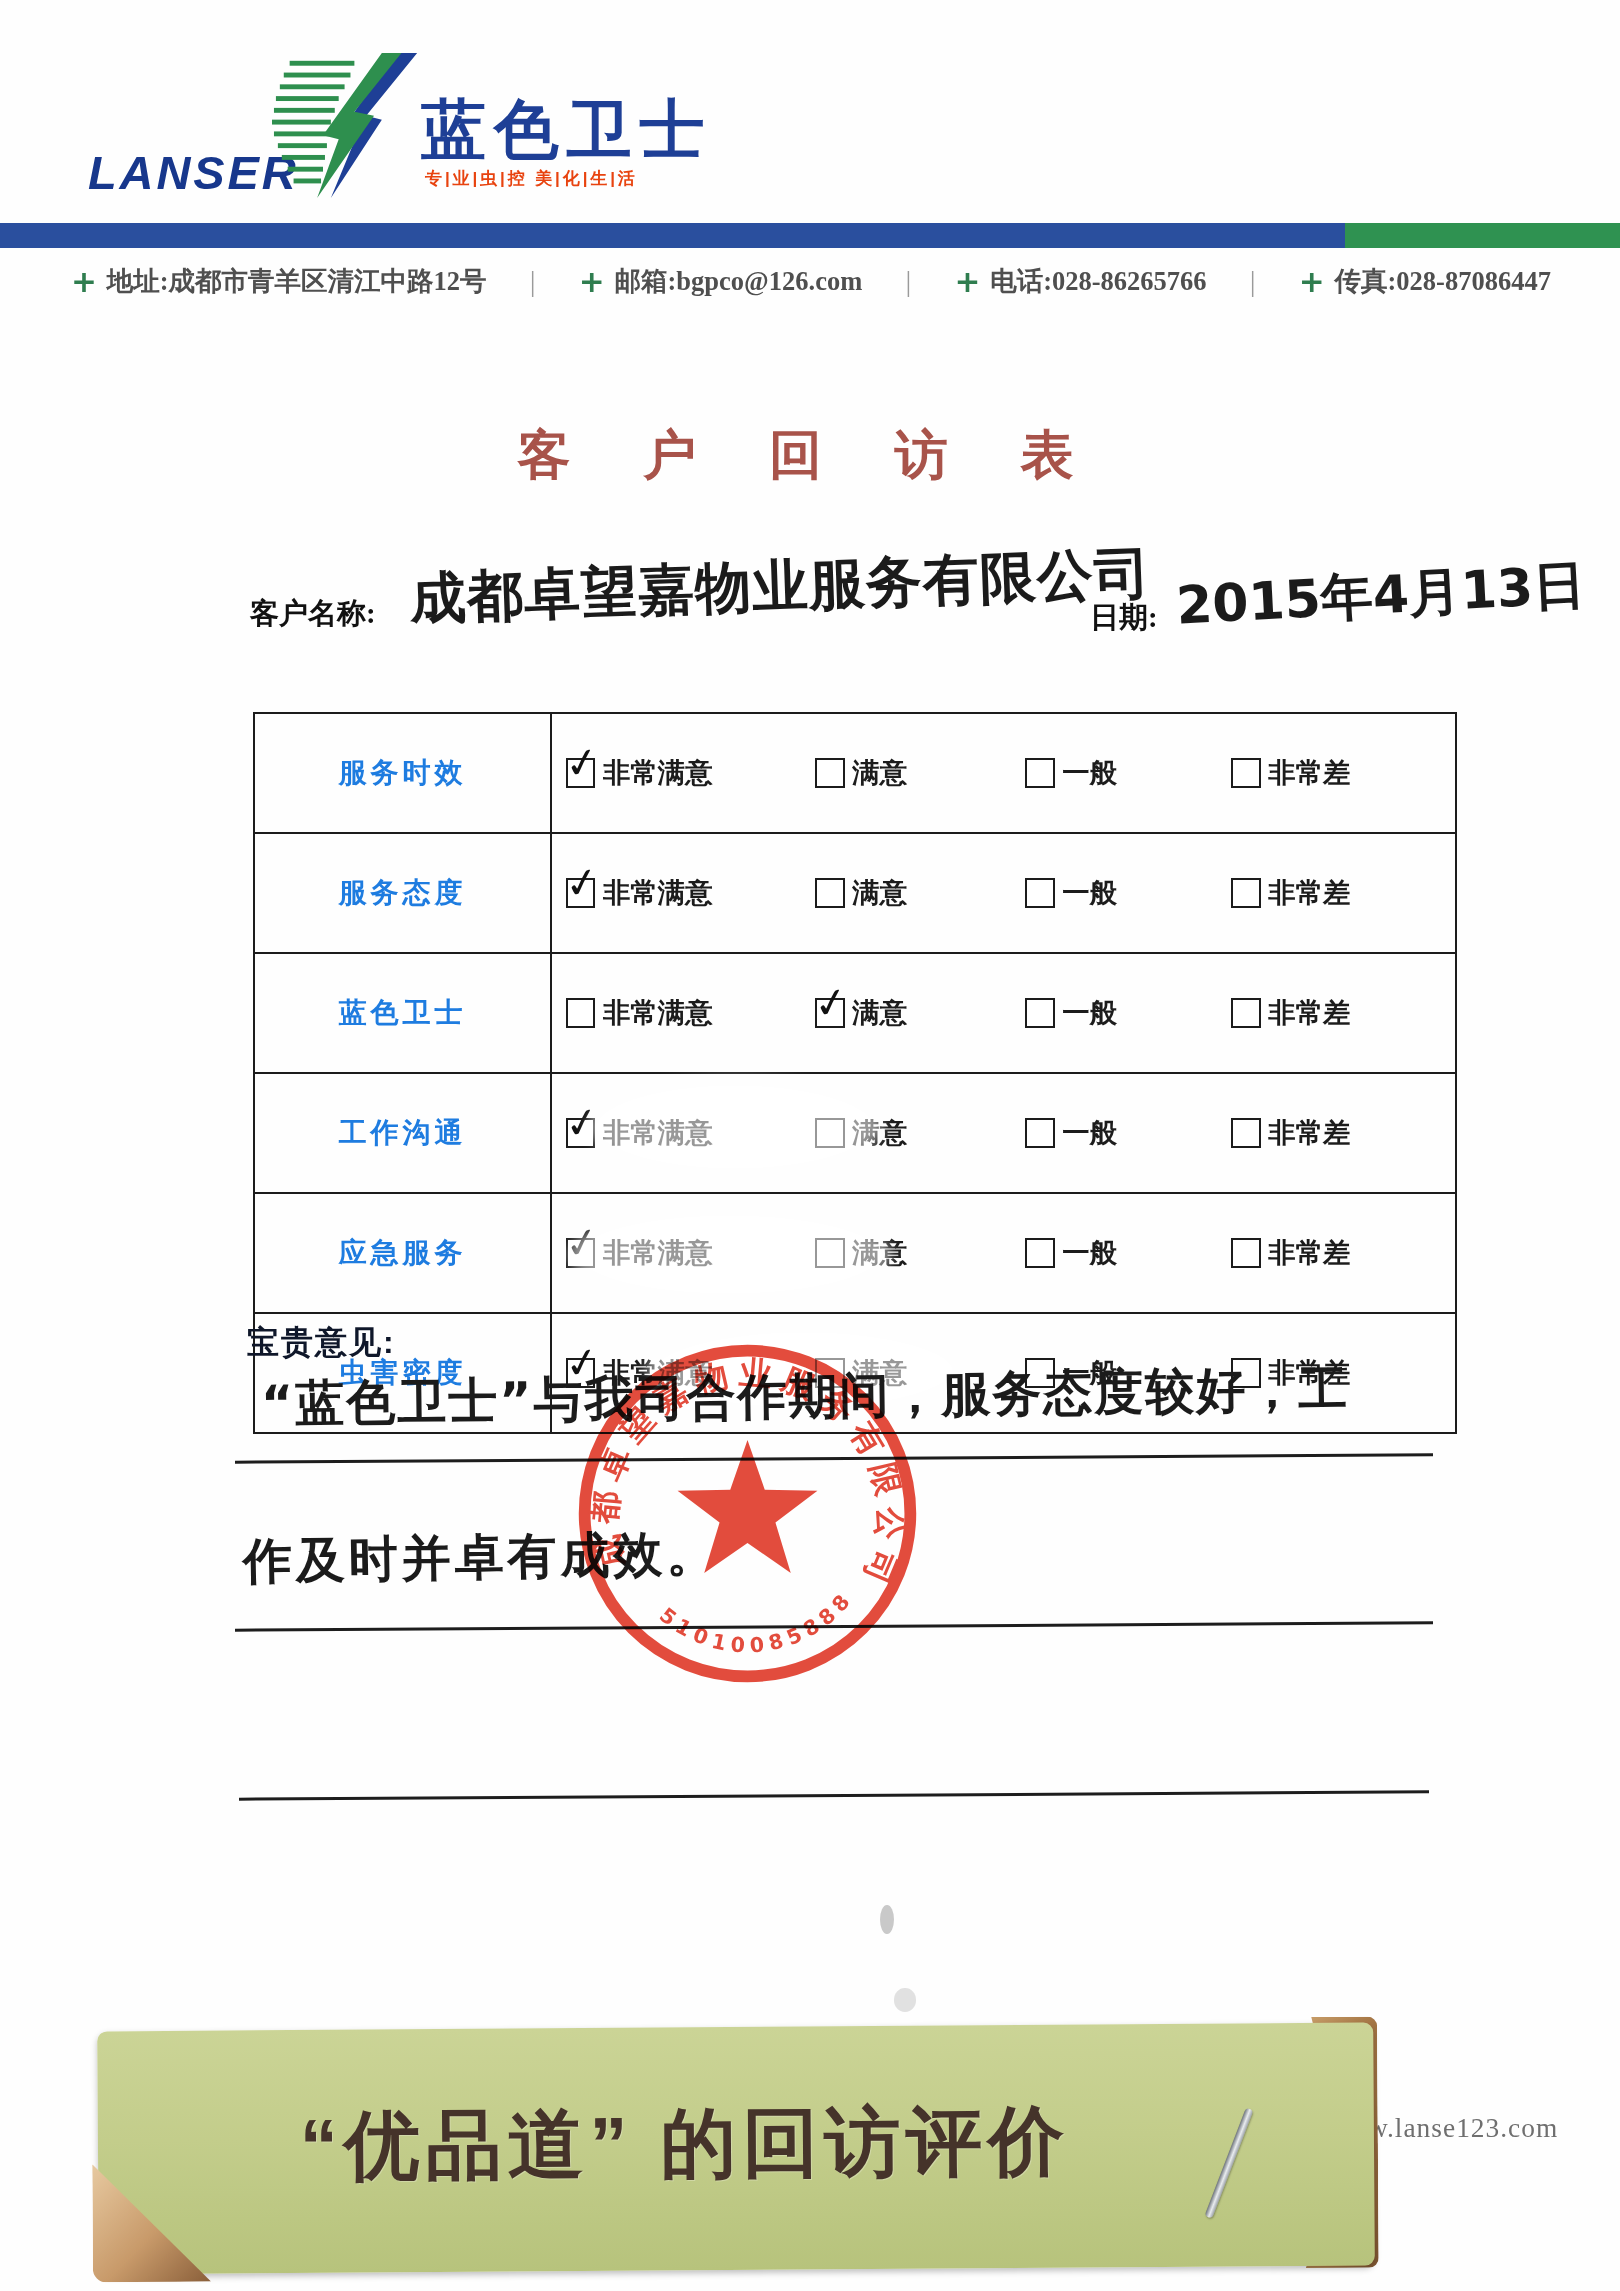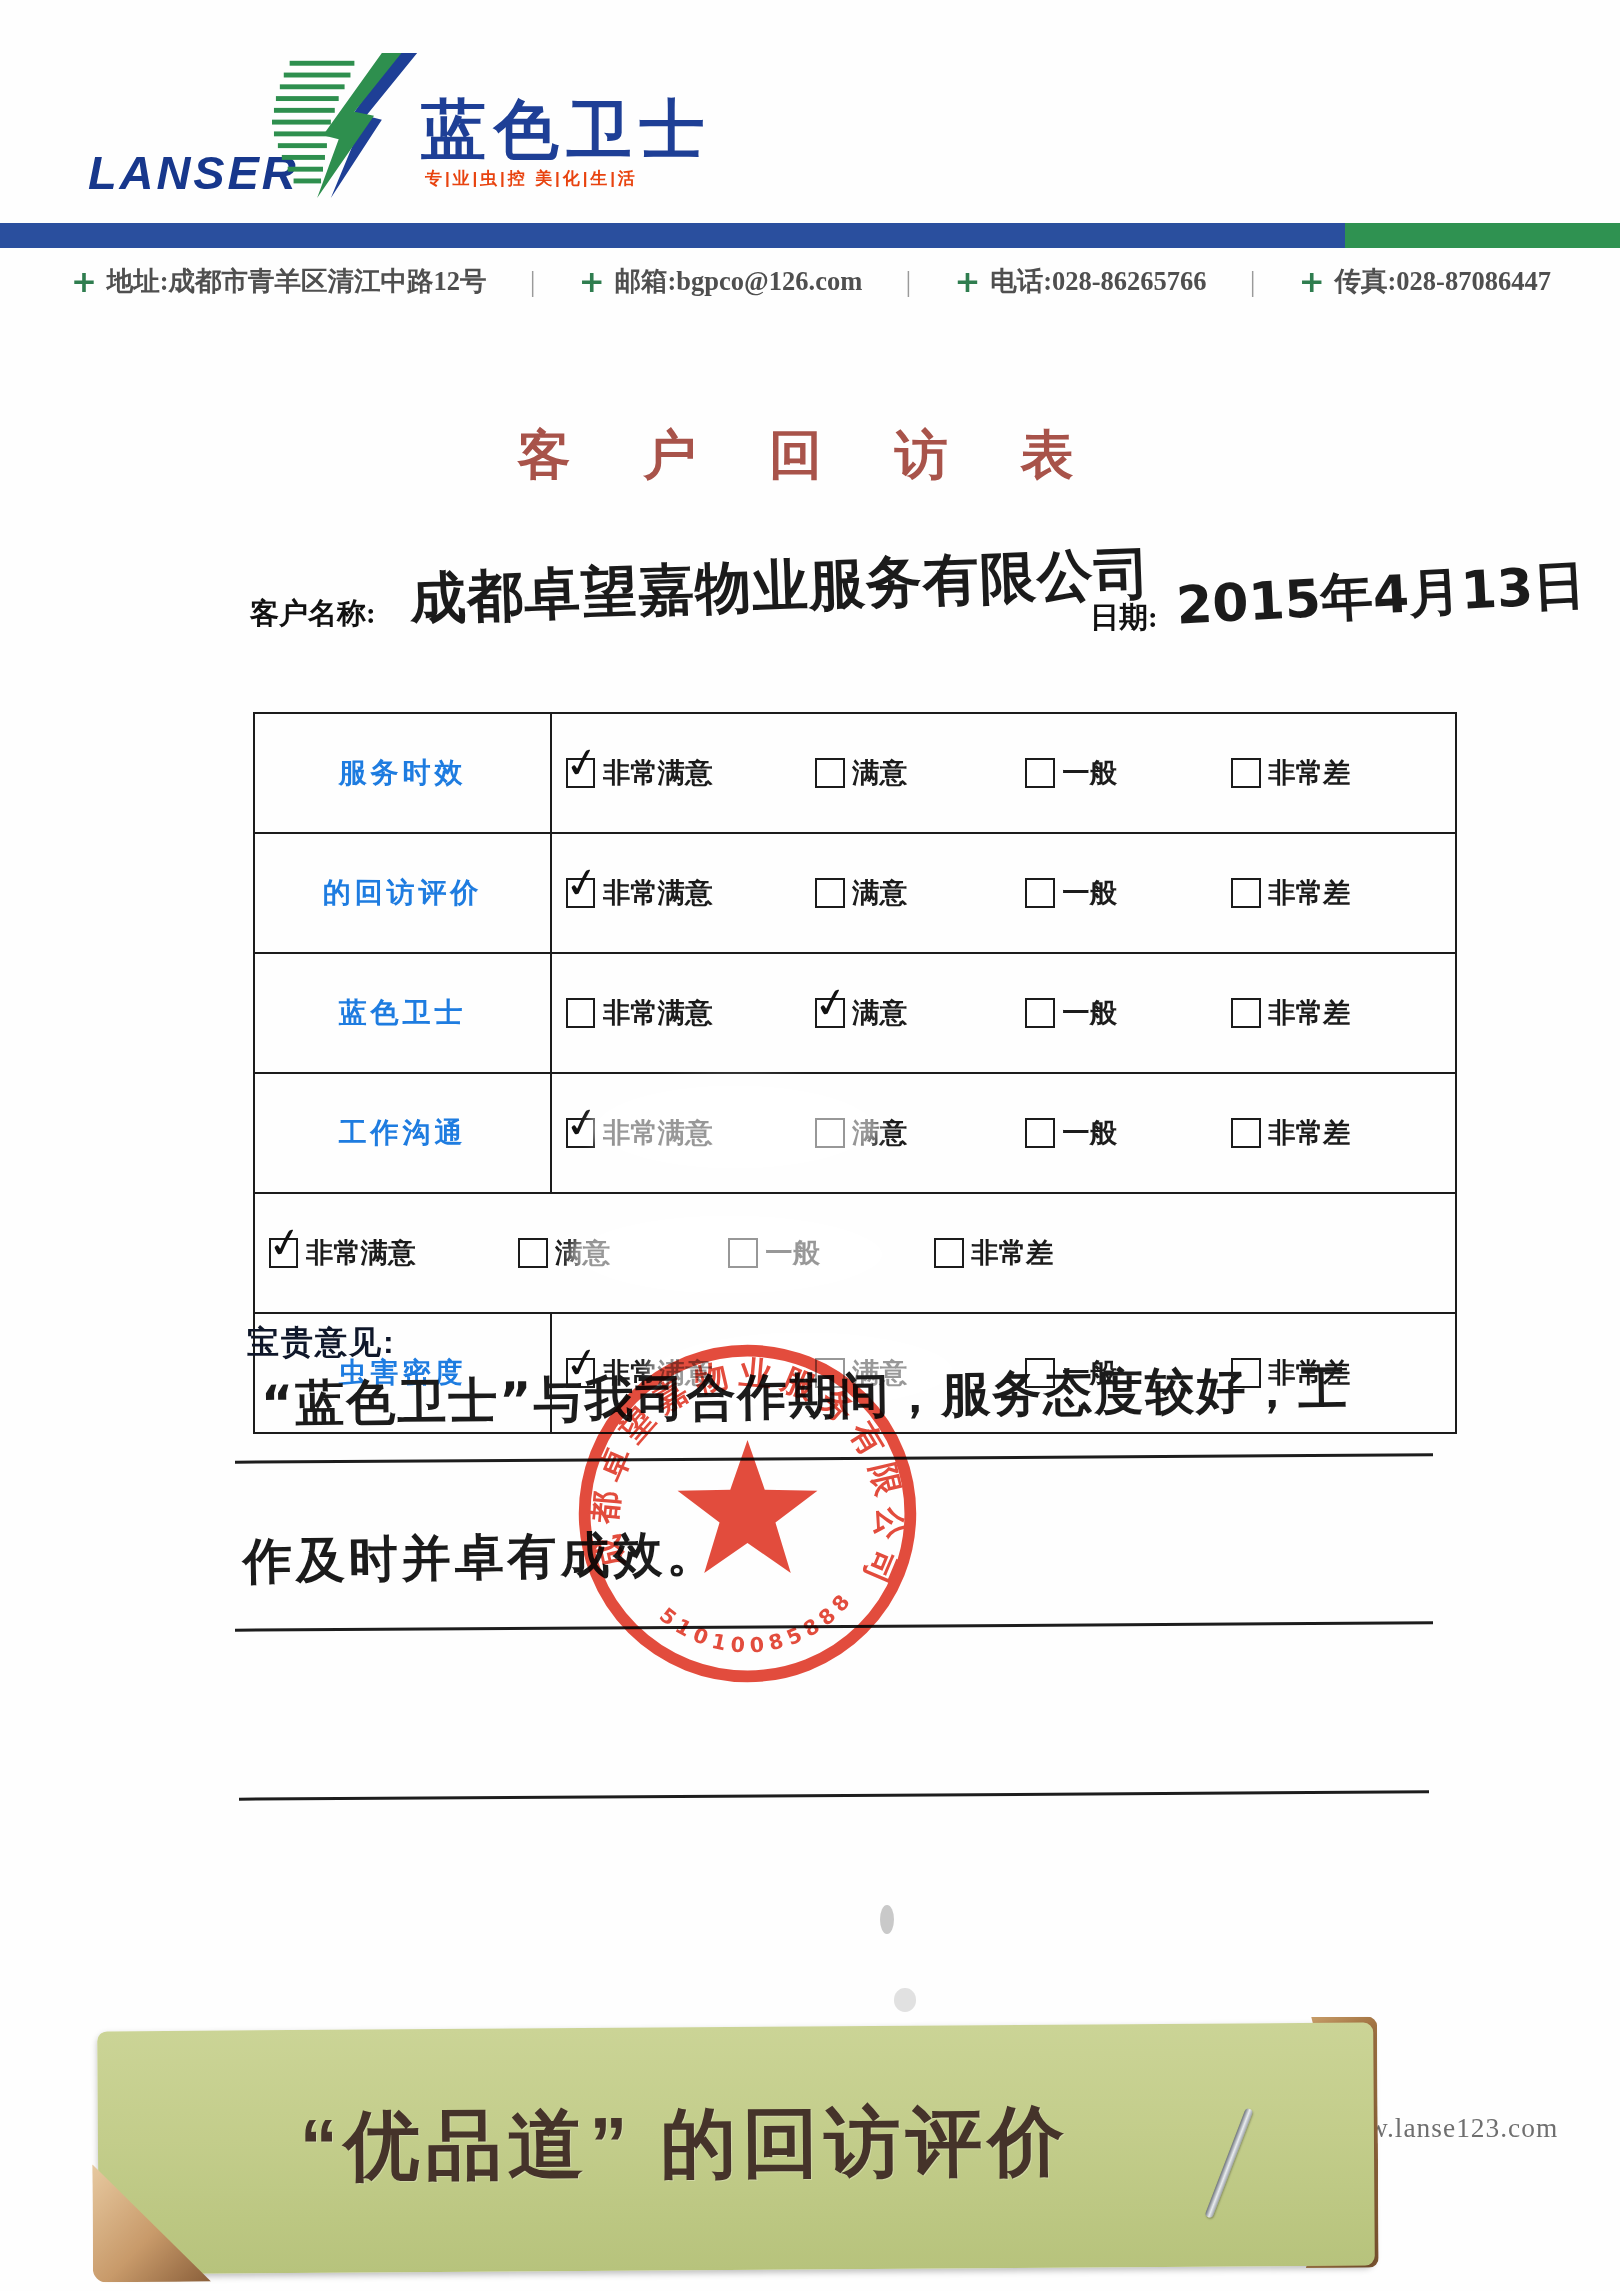--- a/index.html
+++ b/index.html
@@ -165,21 +165,21 @@
             <span class="cbox"></span>
             <span>一般</span>
           </span>
           <span class="opt opt3">
             <span class="cbox"></span>
             <span>非常差</span>
           </span>
         </div>
       </div>
       <div class="trow">
-        <div class="tlabel">的回访评价</div>
+        <div class="tlabel">服务态度</div>
         <div class="topts">
           <span class="opt opt0">
             <span class="cbox">
               <span class="check">✓</span>
             </span>
             <span>非常满意</span>
           </span>
           <span class="opt opt1">
             <span class="cbox"></span>
             <span>满意</span>
@@ -234,20 +234,21 @@
             <span class="cbox"></span>
             <span>一般</span>
           </span>
           <span class="opt opt3">
             <span class="cbox"></span>
             <span>非常差</span>
           </span>
         </div>
       </div>
       <div class="trow">
+        <div class="tlabel">应急服务</div>
         <div class="topts">
           <span class="opt opt0">
             <span class="cbox">
               <span class="check">✓</span>
             </span>
             <span>非常满意</span>
           </span>
           <span class="opt opt1">
             <span class="cbox"></span>
             <span>满意</span>

